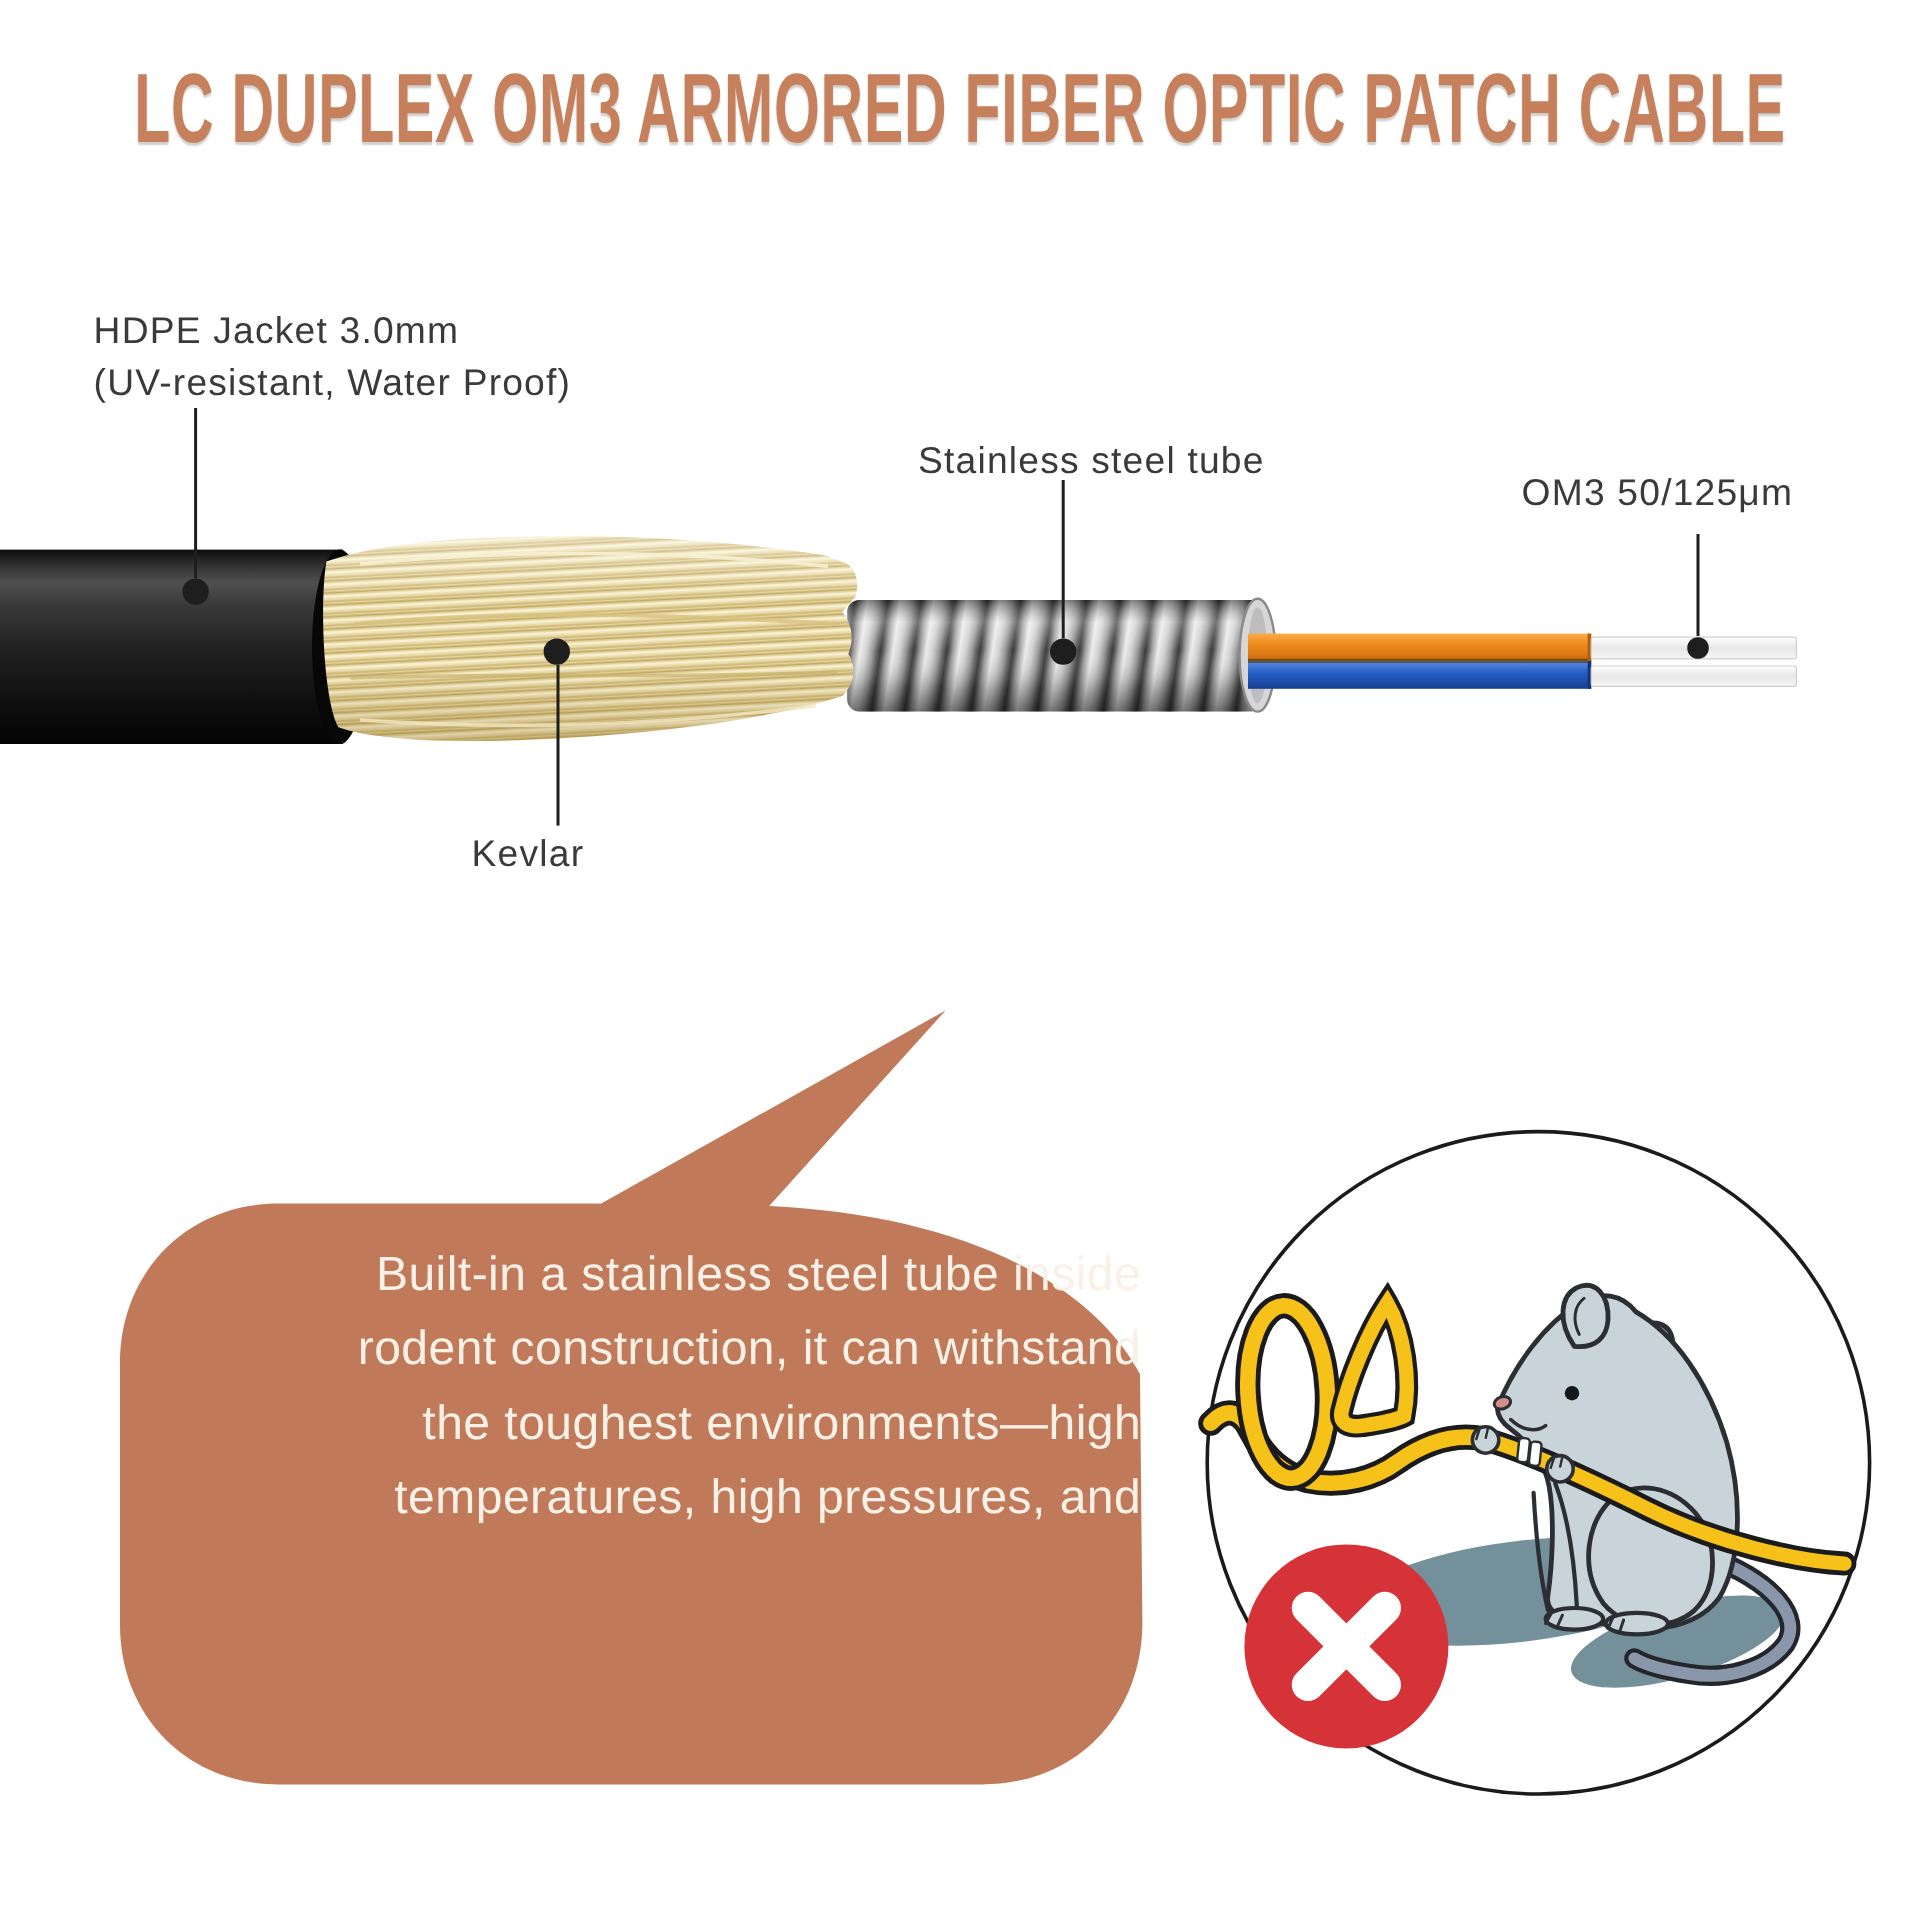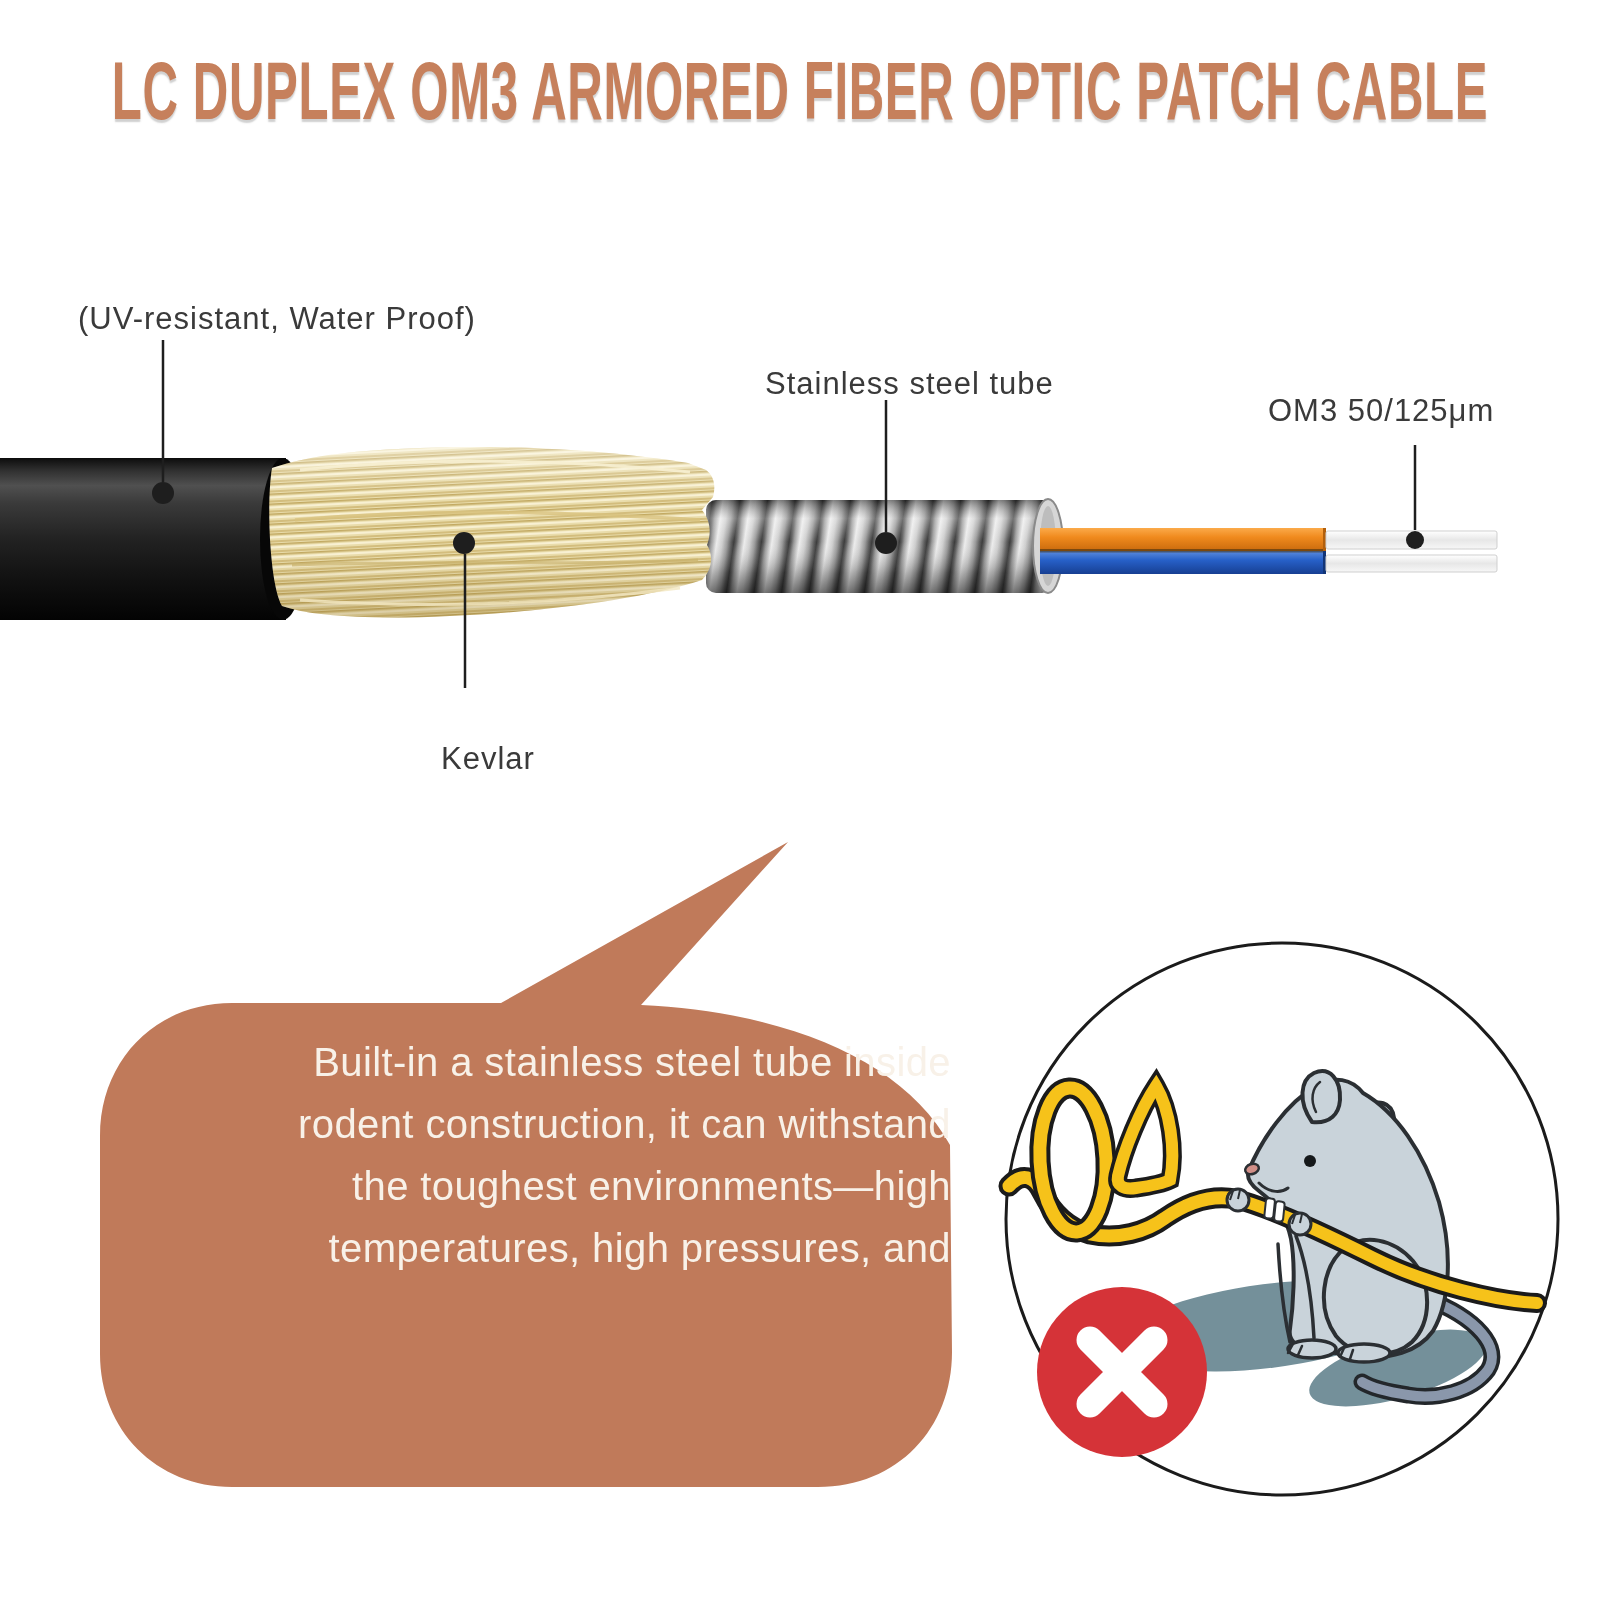--- a/index.html
+++ b/index.html
@@ -33,24 +33,25 @@
 </style>
 </head>
 <body>
 
 <div class="page">
 
   <div class="title-wrap">
     <div class="title">LC DUPLEX OM3 ARMORED FIBER OPTIC PATCH CABLE</div>
   </div>
 
+  <div class="lbl" style="left:78px; top:258px;">HDPE Jacket 3.0mm</div>
   <div class="lbl" style="left:78px; top:301px;">(UV-resistant, Water Proof)</div>
   <div class="lbl" style="left:765px; top:366px;">Stainless steel tube</div>
   <div class="lbl" style="left:1268px; top:393px;">OM3 50/125μm</div>
-  <div class="lbl" style="left:441px; top:694px;margin-top:47px;">Kevlar</div>
+  <div class="lbl" style="left:393px; top:694px;">Kevlar</div>
 
   <svg class="art" viewBox="0 0 1600 1600">
     <defs>
       <linearGradient id="jacketGrad" x1="0" y1="458" x2="0" y2="620" gradientUnits="userSpaceOnUse">
         <stop offset="0" stop-color="#0c0c0c"></stop>
         <stop offset="0.08" stop-color="#313131"></stop>
         <stop offset="0.17" stop-color="#505050"></stop>
         <stop offset="0.28" stop-color="#3a3a3a"></stop>
         <stop offset="0.5" stop-color="#222222"></stop>
         <stop offset="0.75" stop-color="#111111"></stop>

